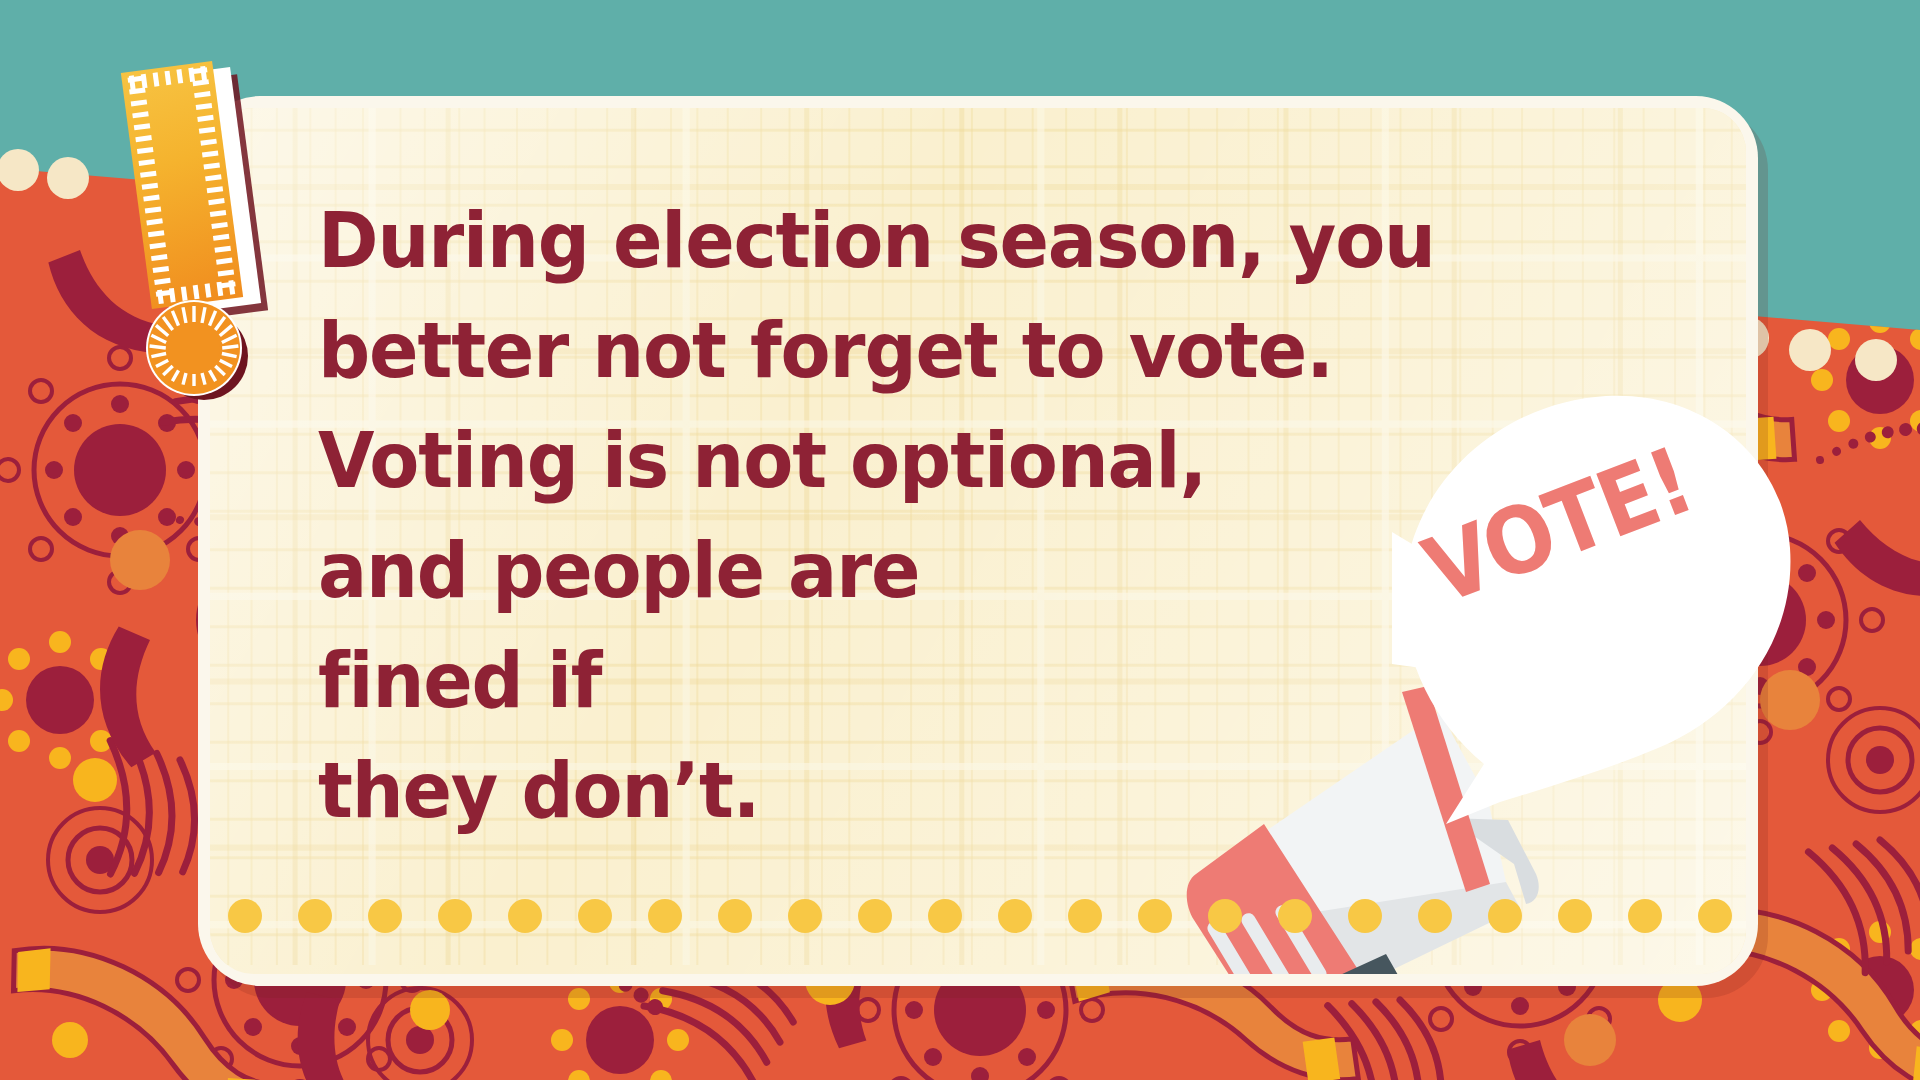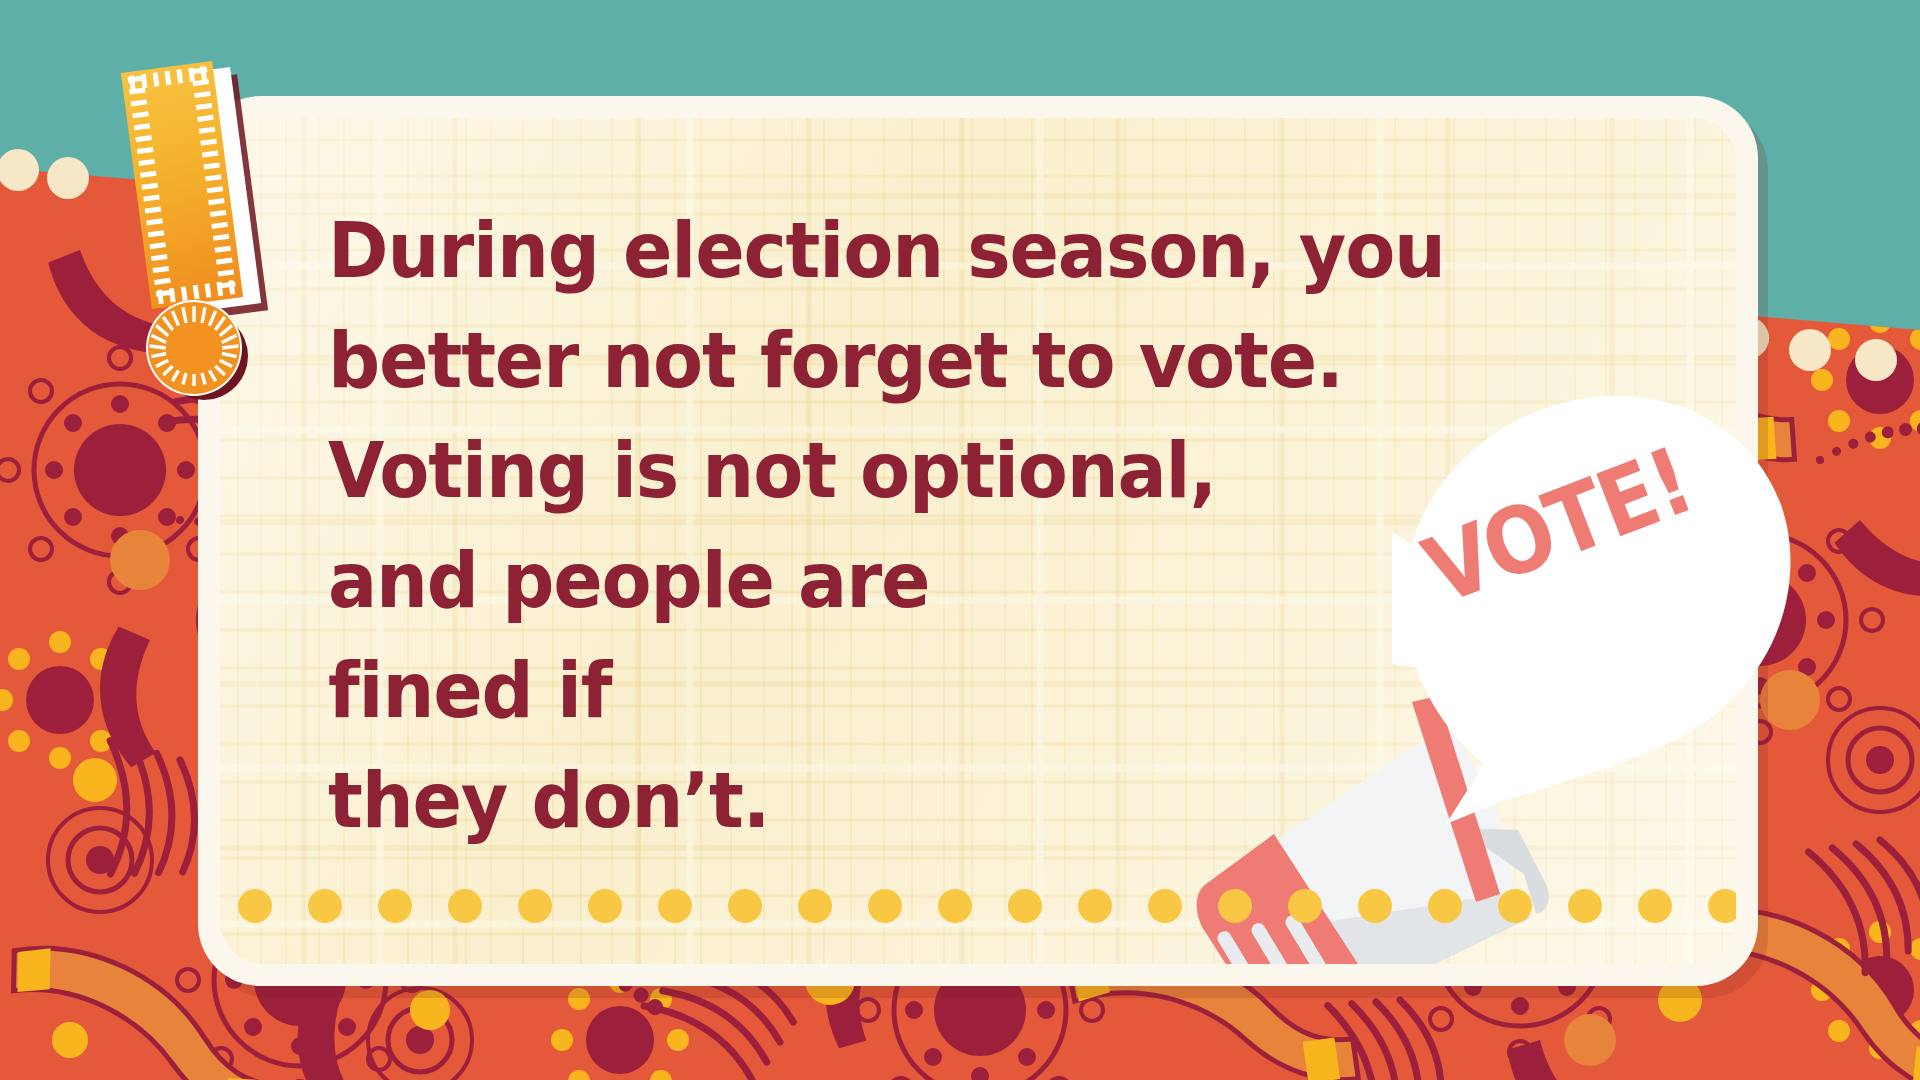--- a/index.html
+++ b/index.html
@@ -52,21 +52,21 @@
   .excl-dot{
     position:absolute; left:2px; top:0px; width:96px; height:96px;
   }
 
   
   .card-outer{
     position:absolute; left:198px; top:96px; width:1560px; height:890px;
     background:#FBF7EC;
     border-radius:62px;
     box-shadow: 10px 12px 0 0 rgba(120,35,25,.18);
-    padding:22px;
+    padding:12px;
   }
   .card-inner{
     position:relative; width:100%; height:100%;
     border-radius:44px; overflow:hidden;
     background:#FAF0CF;
   }
   .linen { position:absolute; inset:0; opacity:.95; }
   .linen-fade{
     position:absolute; inset:0;
     background: linear-gradient(120deg, rgba(255,255,255,.55) 0%, rgba(255,255,255,.0) 38%, rgba(255,255,255,.25) 70%, rgba(255,255,255,.55) 100%);

